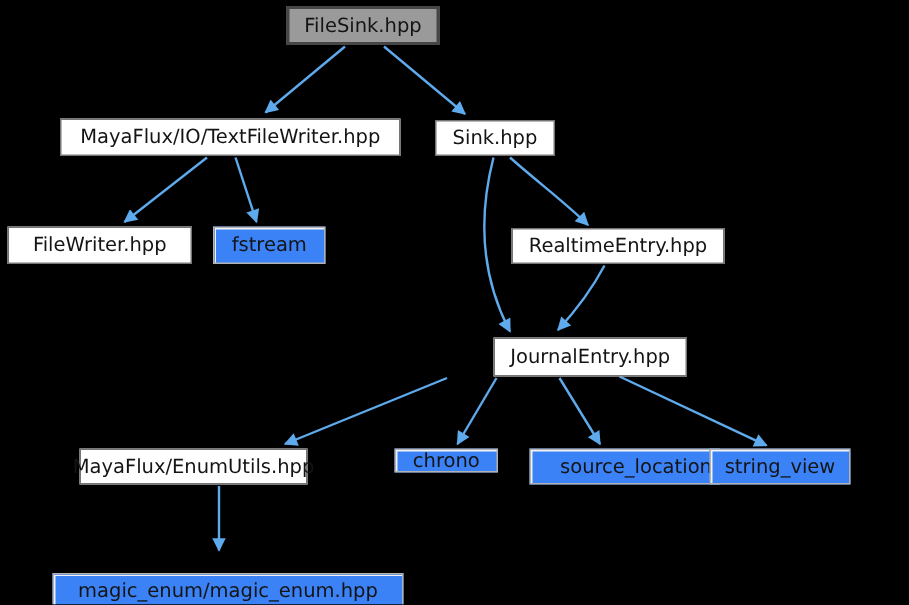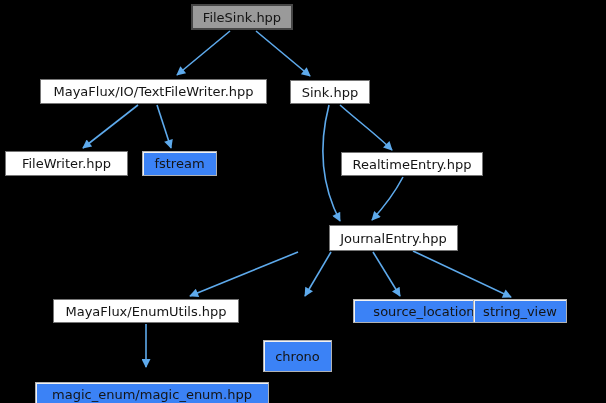--- a/index.html
+++ b/index.html
@@ -84,23 +84,23 @@
   <div class="node internal" style="left:290px; top:80px; width:80px; height:24px;">Sink.hpp</div>
 
   <div class="node internal" style="left:5px; top:151px; width:123px; height:25px;">FileWriter.hpp</div>
 
   <div class="node system" style="left:142px; top:151px; width:75px; height:25px;">fstream</div>
 
   <div class="node internal" style="left:341px; top:152px; width:142px; height:24px;">RealtimeEntry.hpp</div>
 
   <div class="node internal" style="left:293px; top:225px; width:129px; height:26px;margin-left:36px;">JournalEntry.hpp</div>
 
-  <div class="node internal" style="left:53px; top:299px; width:186px; height:24px;">MayaFlux/EnumUtils.hpp</div>
+  <div class="node internal" style="left:53px; top:299px; width:152px; height:24px;">MayaFlux/EnumUtils.hpp</div>
 
-  <div class="node system" style="left:263px; top:299px; width:69px; height:32px;margin-top:41px;">chrono</div>
+  <div class="node system" style="left:263px; top:299px; width:69px; height:16px;">chrono</div>
 
   <div class="node system" style="left:353px; top:299px; width:127px; height:24px;padding-left:15px;">source_location</div>
 
   <div class="node system" style="left:473px; top:299px; width:94px; height:24px;text-align:right;">string_view</div>
 
   <div class="node system" style="left:35px; top:382px; width:234px; height:25px;">magic_enum/magic_enum.hpp</div>
 
 </div>
 
 </body></html>

